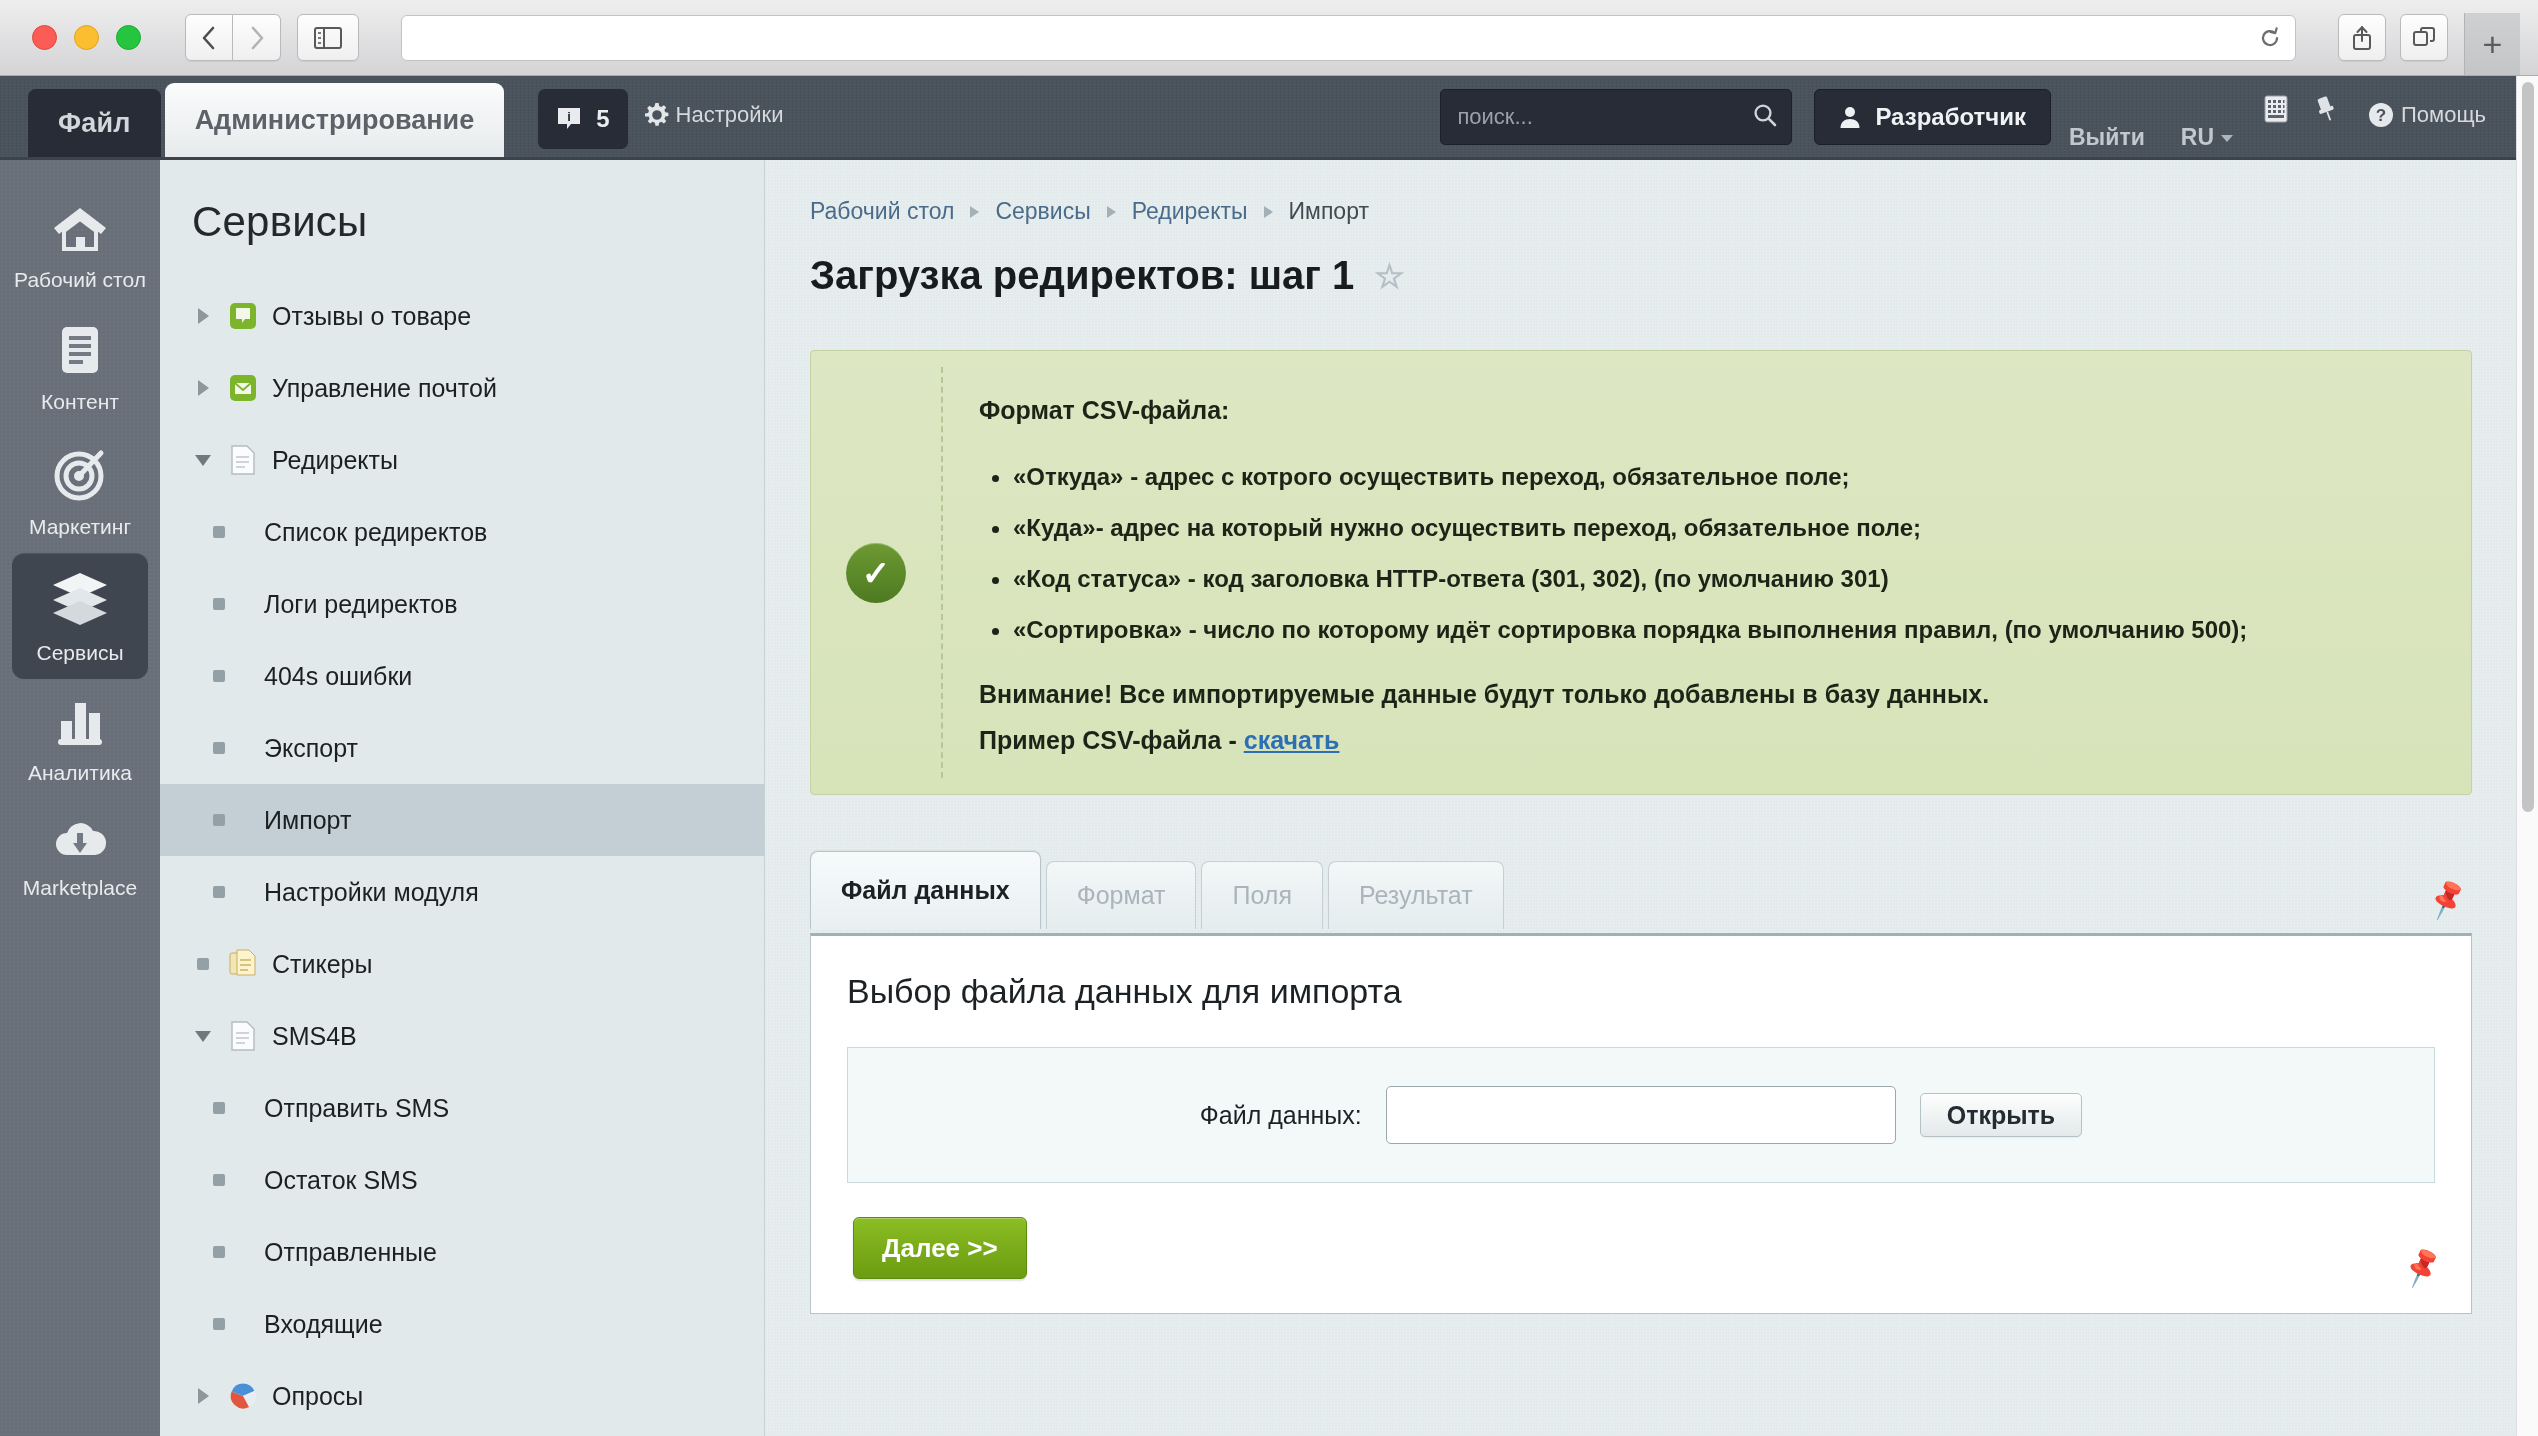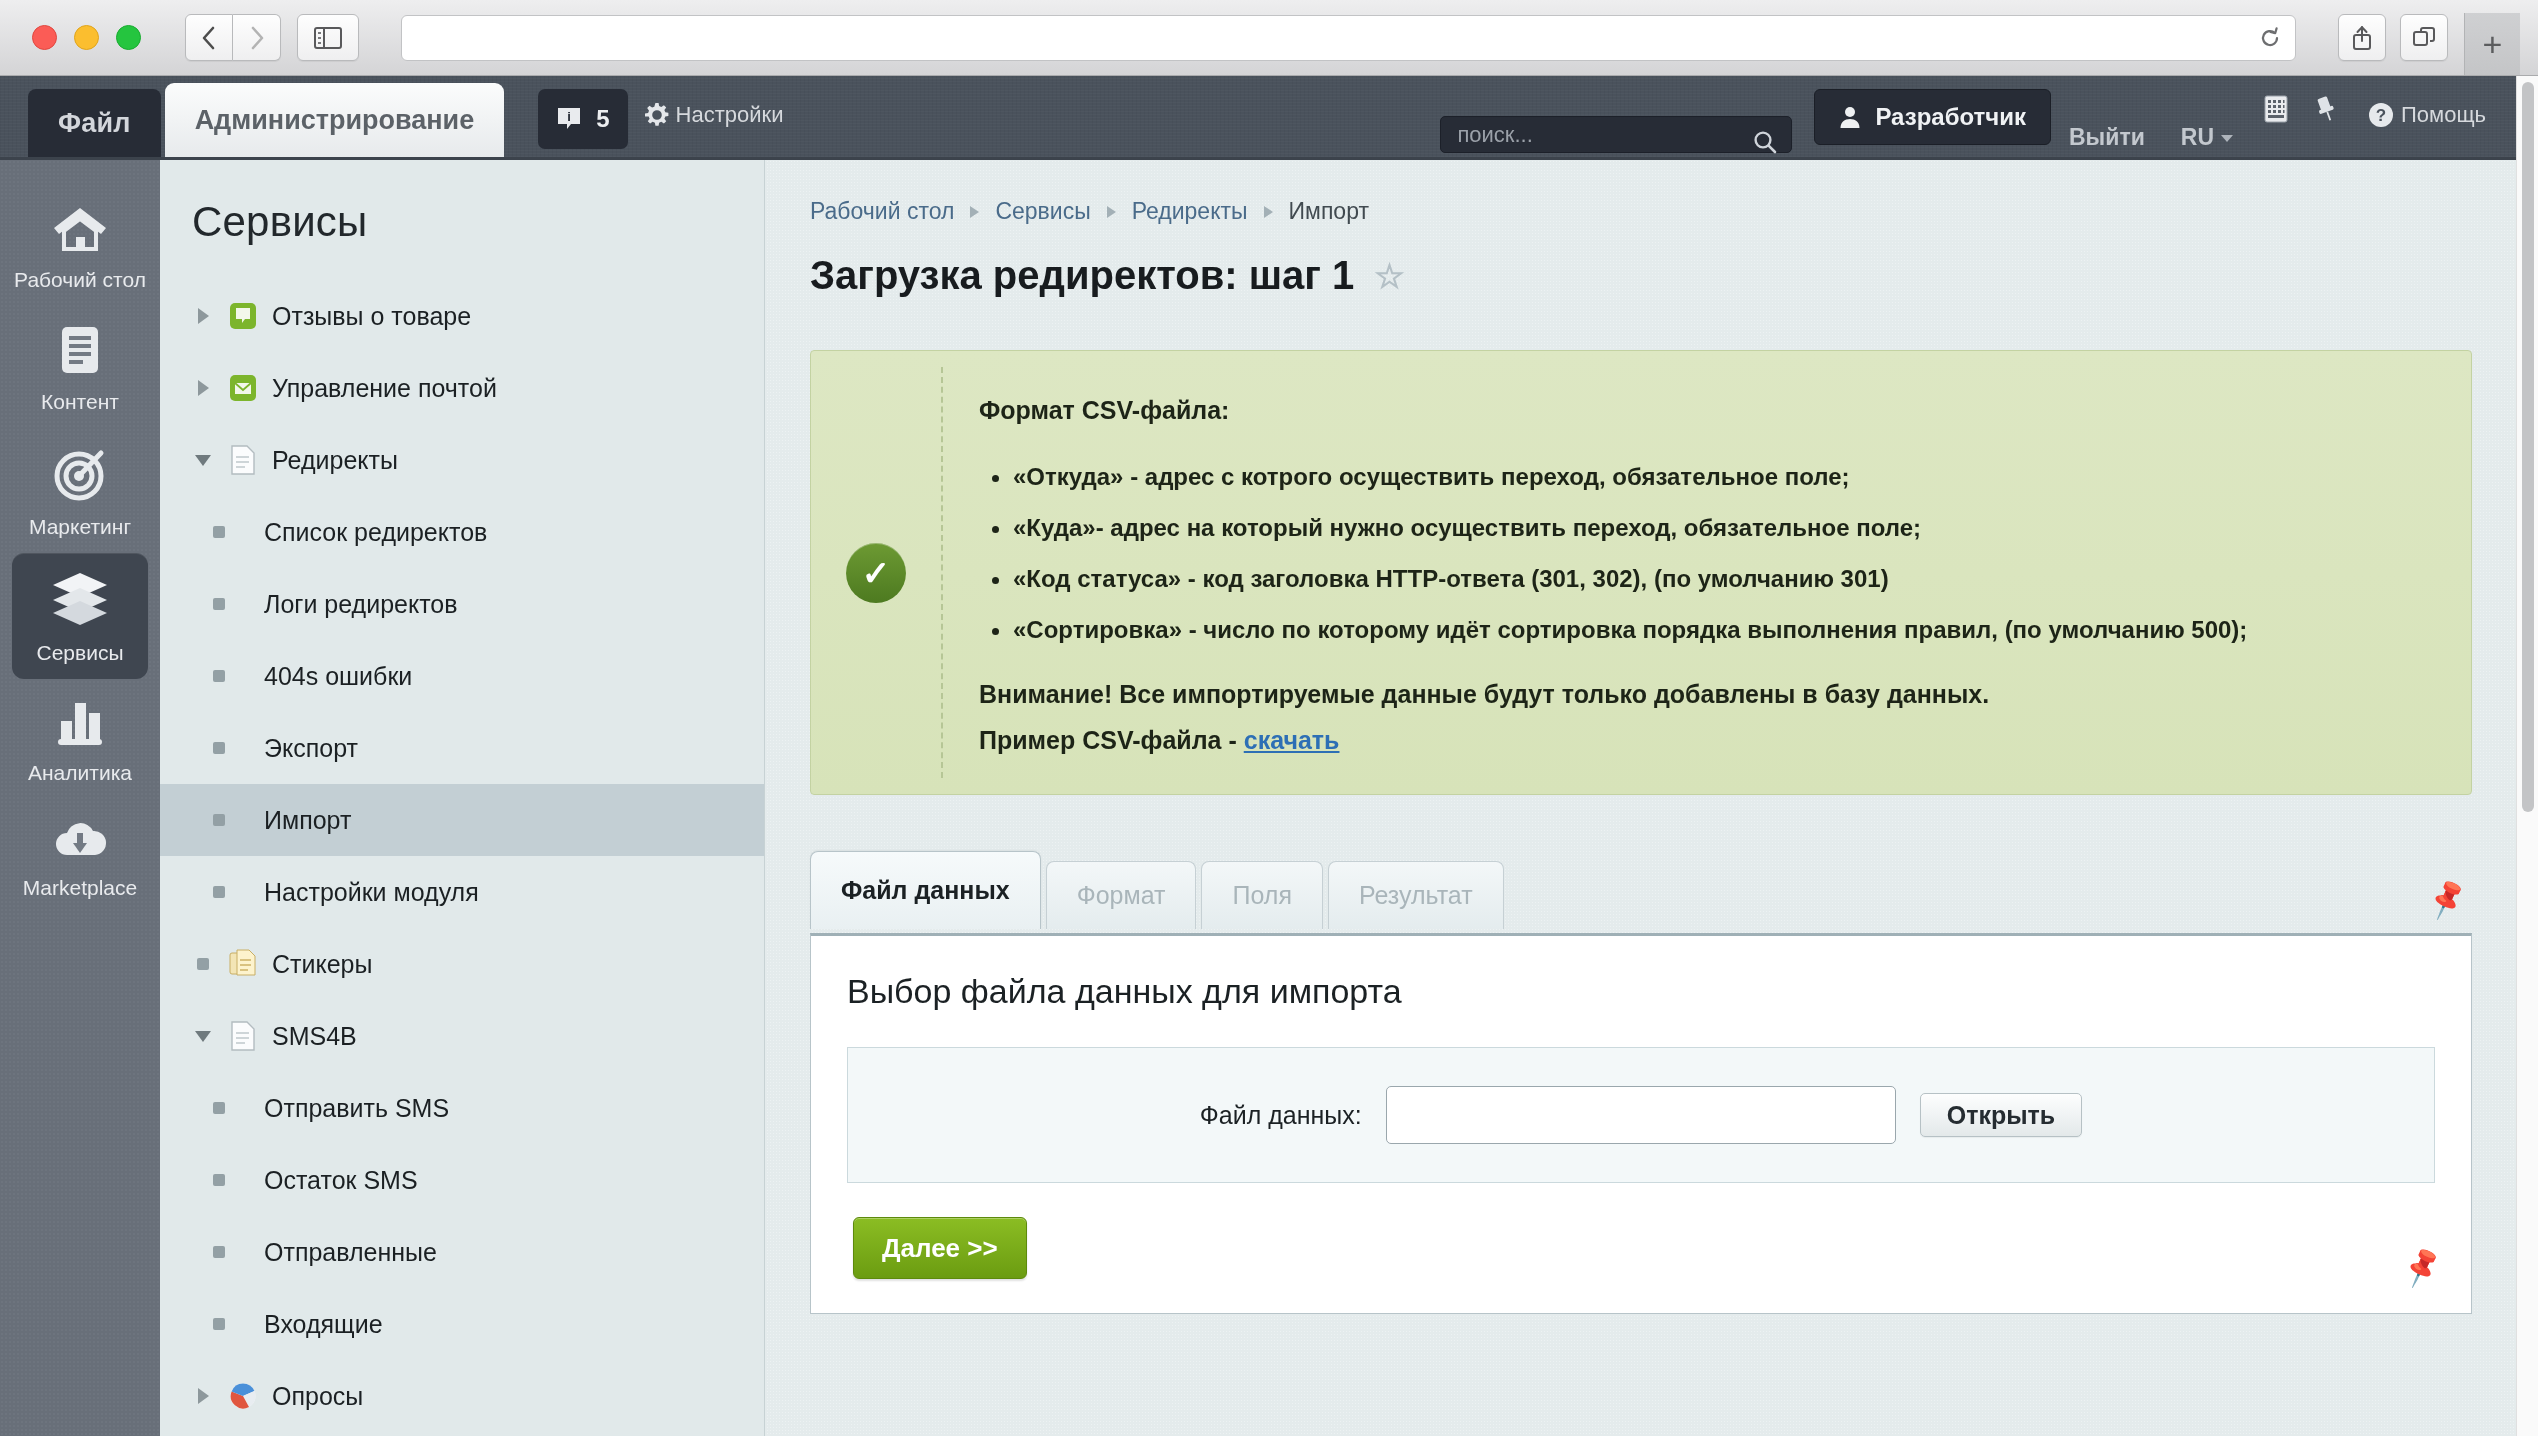--- a/index.html
+++ b/index.html
@@ -108,22 +108,22 @@
     height: 60px; padding: 0 18px;
     background: #272c36; border-radius: 7px;
     display: flex; align-items: center; gap: 14px;
     color: #eceef0; font-size: 24px; font-weight: 700;
   }
   .icon-sq { display: inline-flex; align-items: center; justify-content: center; }
 
   .top-spacer { flex: 1; }
 
   .search-wrap {
-    position: relative; margin-bottom: 4px;
-    width: 352px; height: 37px;
+    position: relative; margin-bottom: 12px;
+    width: 352px; height: 56px;
   }
   .search-wrap input {
     width: 100%; height: 100%;
     background: #272c36; border: 1px solid #1c2029; border-radius: 5px;
     color: #c8ccd2; font-size: 22px; padding: 0 52px 0 16px;
     font-family: inherit; outline: none;
   }
   .search-wrap input::placeholder { color: #9ba1a9; }
   .search-wrap .mag { position: absolute; right: 14px; top: 13px; }
 

